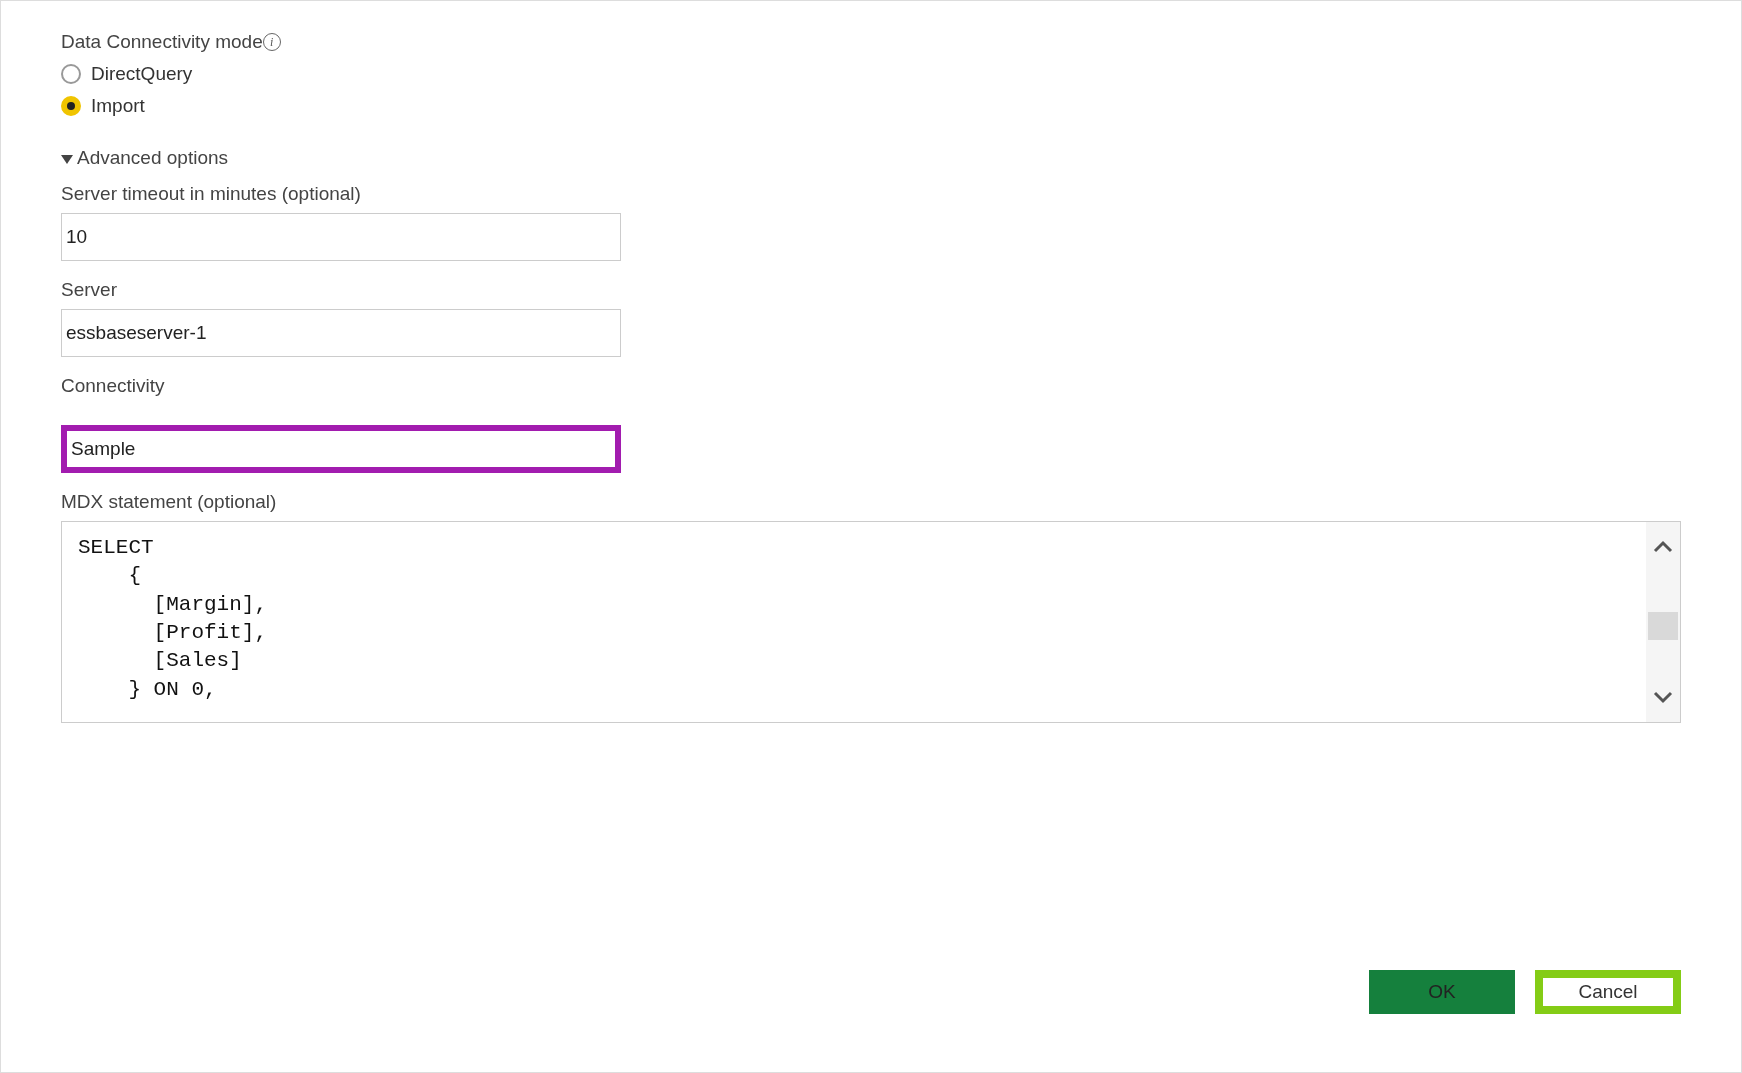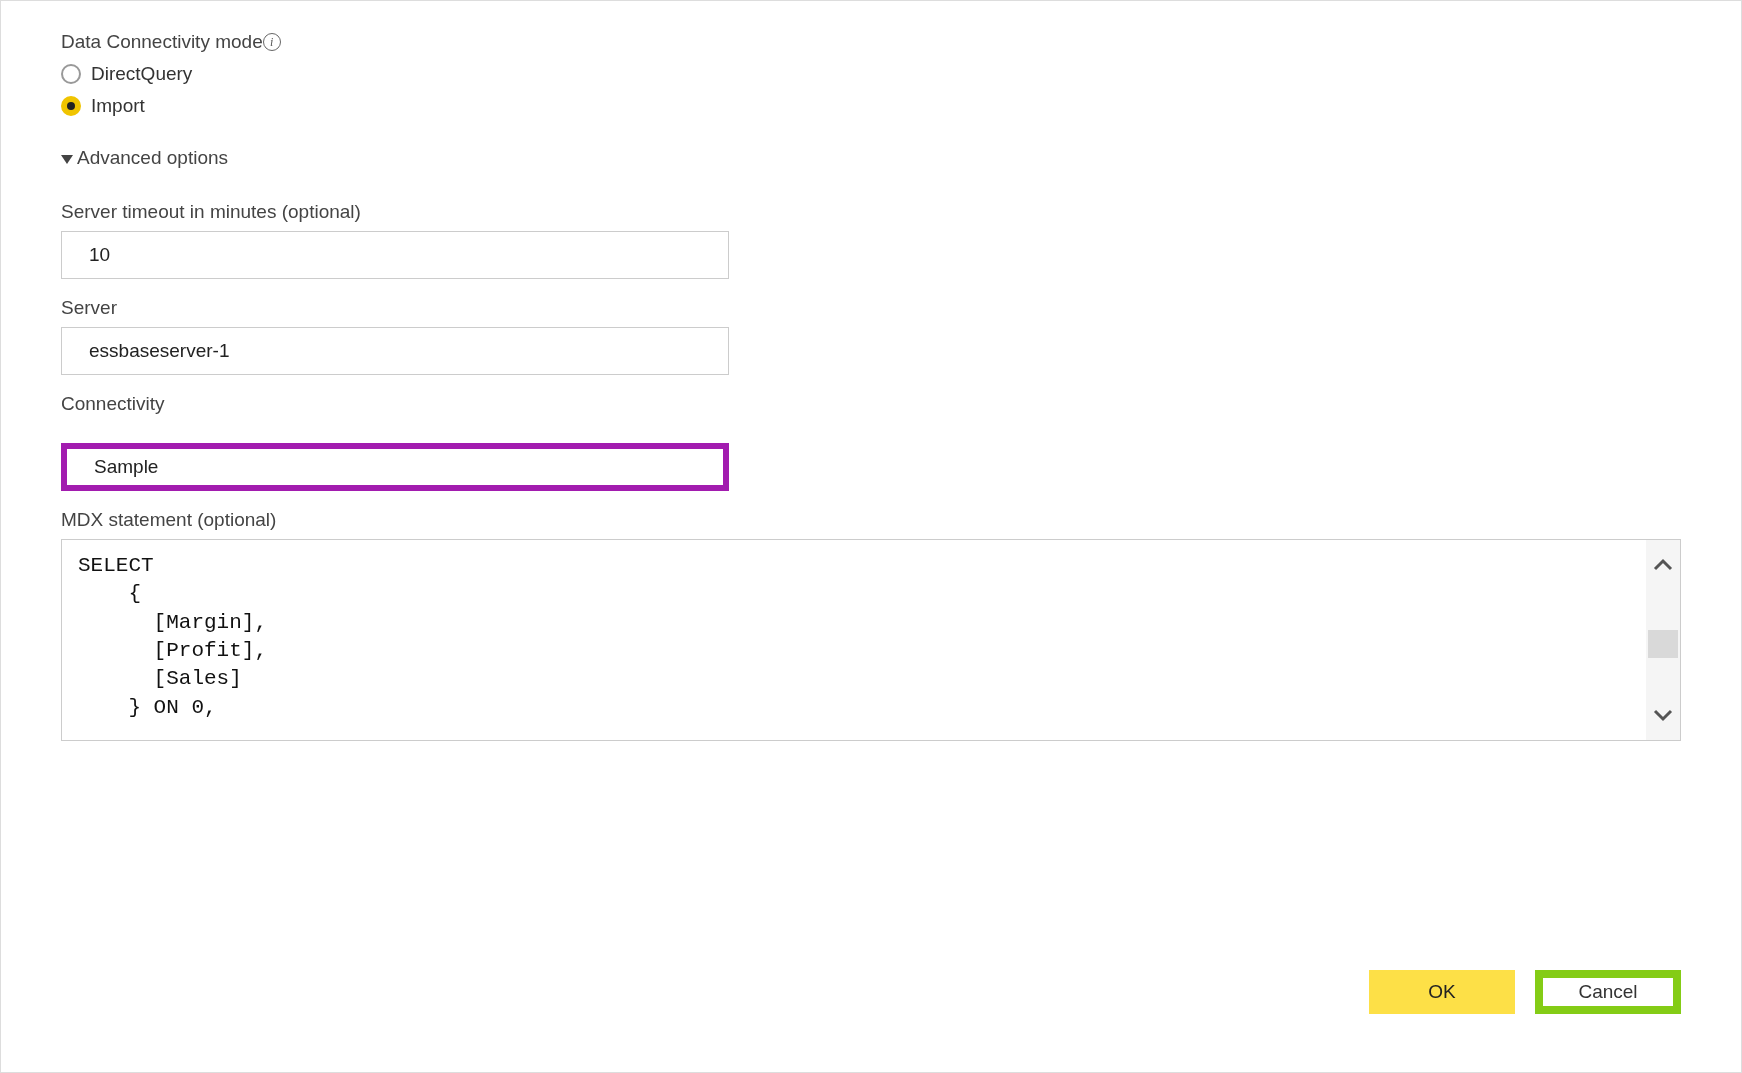--- a/index.html
+++ b/index.html
@@ -78,41 +78,41 @@
   .radio-label {
     font-size: 19px;
     color: #333;
   }
   .expander {
     display: flex;
     align-items: center;
     gap: 4px;
     font-size: 19px;
     color: #444;
-    margin-bottom: 32px;
+    margin-bottom: 14px;
     cursor: pointer;
   }
   .expander-triangle {
     width: 0;
     height: 0;
     border-left: 6px solid transparent;
     border-right: 6px solid transparent;
     border-top: 9px solid #444;
     transform: translateY(1px);
   }
   .field-label {
     font-size: 19px;
     color: #444;
     margin-bottom: 8px;
   }
   .text-input {
-    width: 668px;
+    width: 560px;
     height: 48px;
     border: 1px solid #ccc;
-    padding: 0 27px;
+    padding: 0 4px;
     font-size: 19px;
     color: #222;
     outline: none;
     font-family: inherit;
     margin-bottom: 18px;
     background: #fff;
   }
   .text-input.focused {
     border: 6px solid #a21caf;
     margin-top: 20px;
@@ -177,21 +177,21 @@
     height: 44px;
     display: flex;
     align-items: center;
     justify-content: center;
     font-size: 19px;
     cursor: pointer;
     border: none;
     font-family: inherit;
   }
   .btn-primary {
-    background: #fde047;
+    background: #15803d;
     color: #222;
   }
   .btn-secondary {
     background: #fff;
     color: #333;
     border: 8px solid #84cc16;
   }
 </style>
 </head>
 <body>

